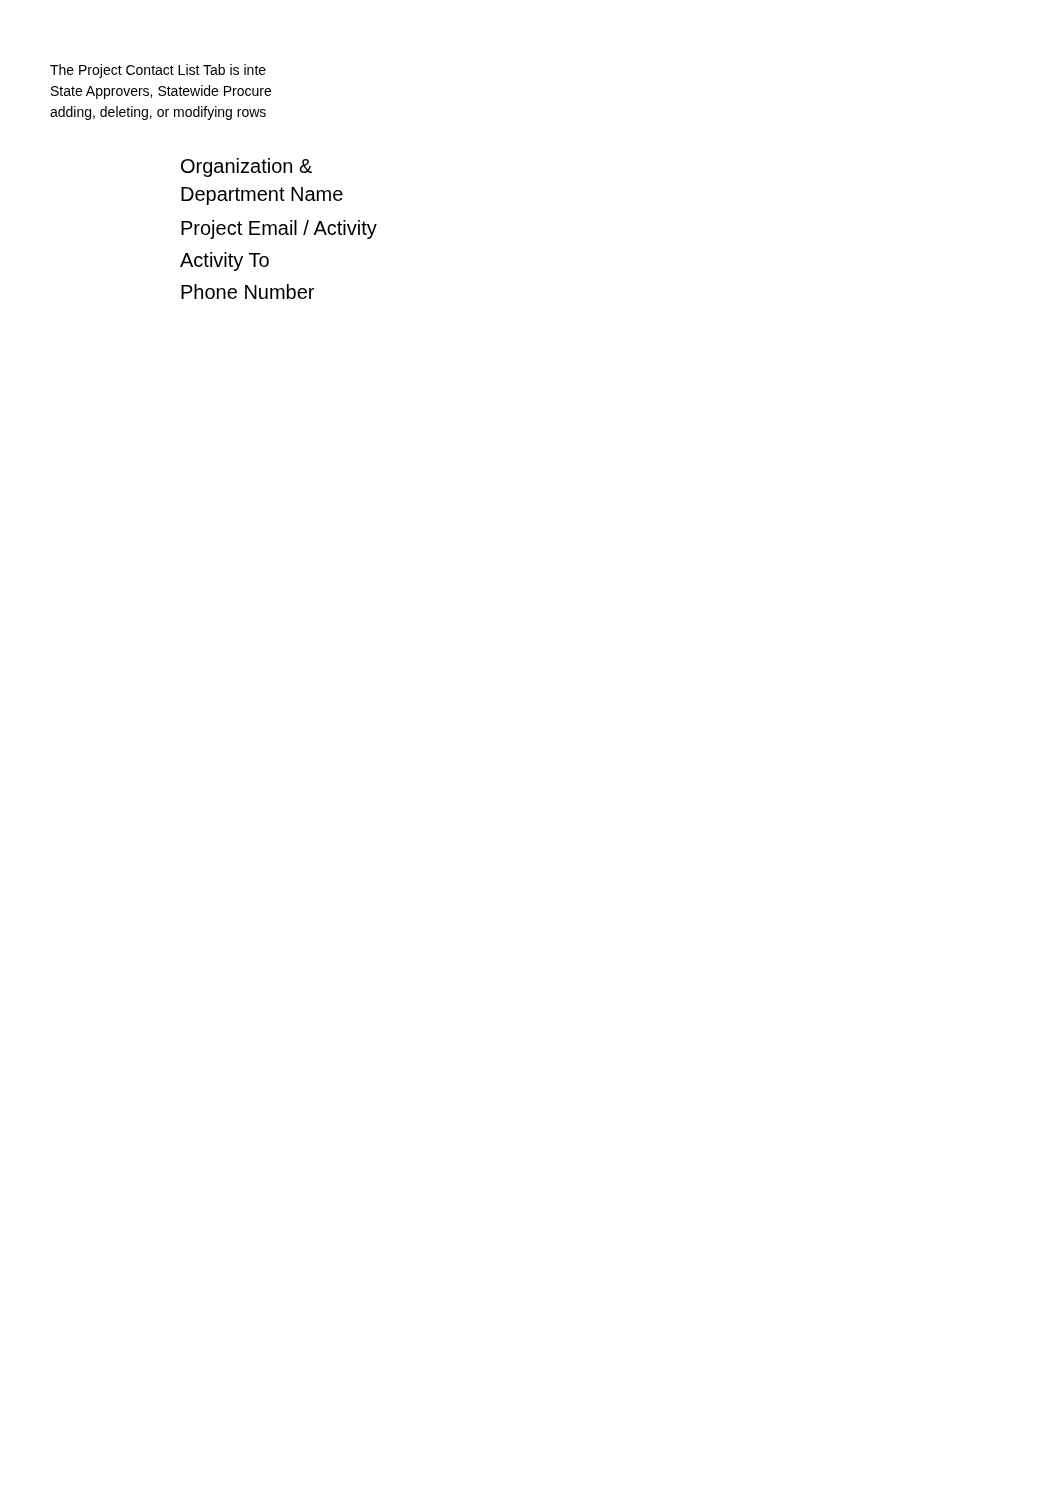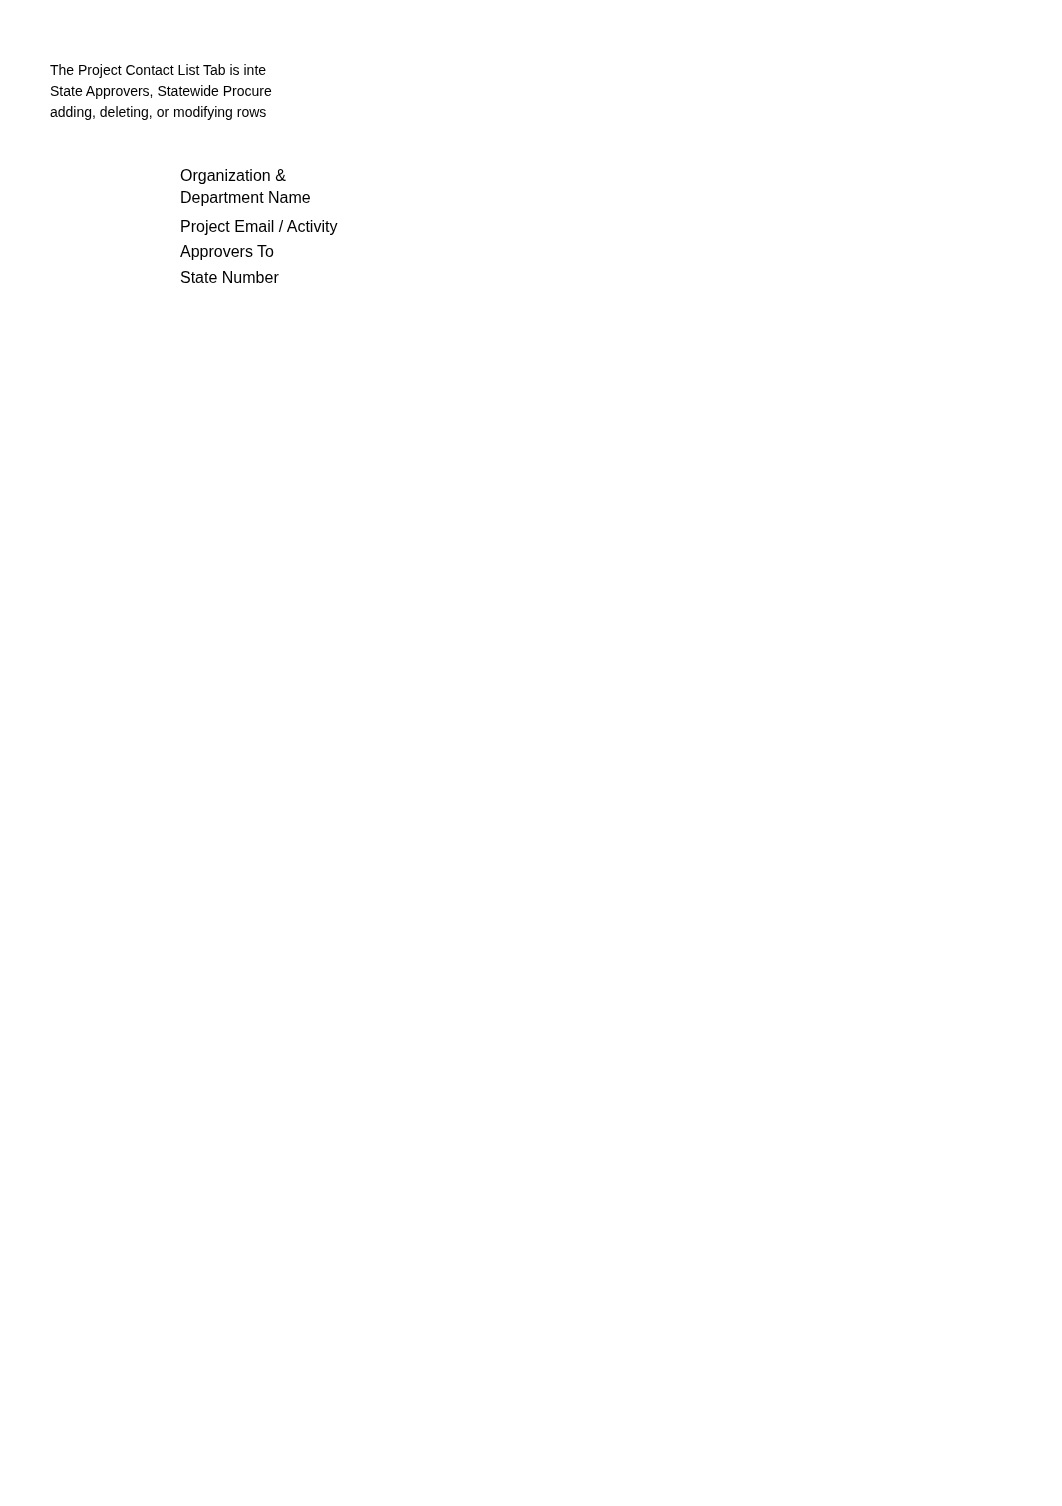--- a/index.html
+++ b/index.html
@@ -17,33 +17,33 @@
       min-height: 1506px;
     }
 
     .page-container {
       padding: 60px 50px;
     }
 
     .intro-text {
       font-size: 14px;
       line-height: 1.5;
-      margin-bottom: 42px;
+      margin-bottom: 29px;
       max-width: 320px;
     }
 
     .field-list {
       margin-left: 130px;
       display: flex;
       flex-direction: column;
       gap: 0px;
     }
 
     .field-item {
-      font-size: 16px;
+      font-size: 20px;
       line-height: 1.6;
       color: #000000;
     }
 
     .field-item.org-dept {
       line-height: 1.4;
       margin-bottom: 4px;
     }
   </style>
 </head>
@@ -58,20 +58,20 @@
   </div>
 
   <div class="field-list">
     <div class="field-item org-dept">
       Organization &amp;<br>Department Name
     </div>
     <div class="field-item">
       <span>Project Email / Activity</span>
     </div>
     <div class="field-item">
-      <span>Approvers To</span>
+      <span>Activity To</span>
     </div>
     <div class="field-item">
-      <span>State Number</span>
+      <span>Phone Number</span>
     </div>
   </div>
 
 </div>
 
 </body></html>

